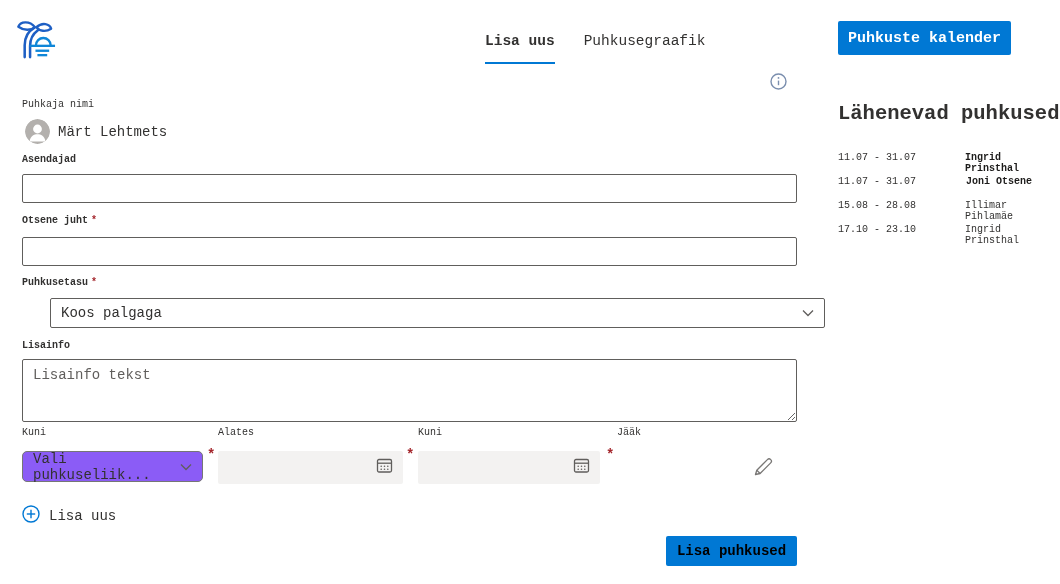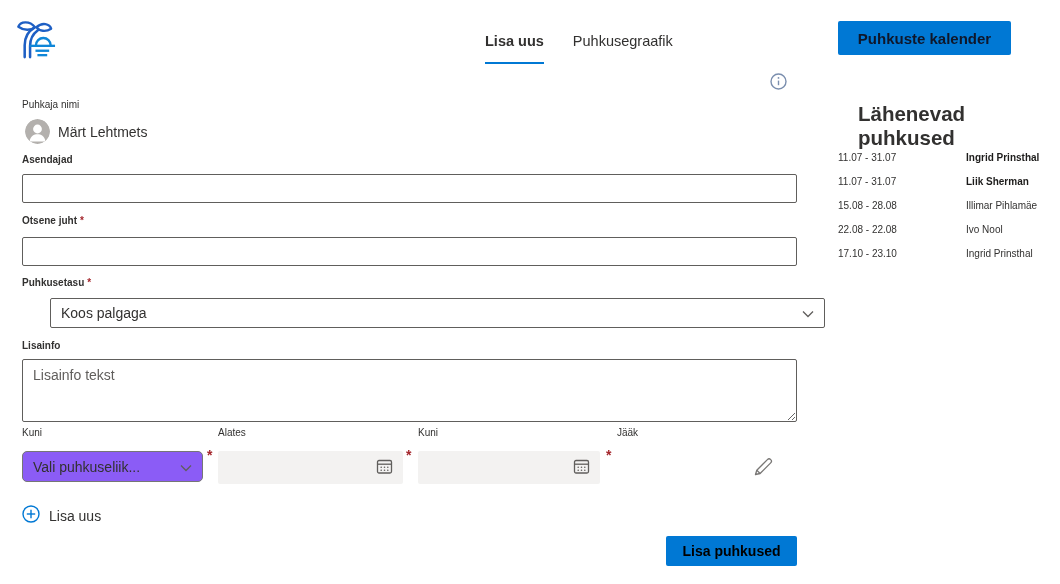--- a/index.html
+++ b/index.html
@@ -1,39 +1,39 @@
 <!DOCTYPE html>
 <html><head>
 <meta charset="utf-8">
 <style>
   * { margin:0; padding:0; box-sizing:border-box; }
   html,body { background:#fff; }
   .page {
     position:relative; width:1060px; height:584px; background:#ffffff;
-    font-family:Liberation Sans, sans-serif;
+    font-family:Liberation Mono, monospace;
     color:#323130; font-size:14px; overflow:hidden;
   }
   .abs { position:absolute; }
 
   
   .logo { left:10px; top:15px; width:47px; height:47px; }
   .tabs { left:485px; top:33px; display:flex; gap:29px; }
   .tab { font-size:14.5px; color:#323130; padding-bottom:13px; cursor:pointer; white-space:nowrap; }
   .tab.active { font-weight:700; border-bottom:2.5px solid #0078d4; }
   .info-icon { left:770px; top:73px; width:17px; height:17px; cursor:pointer; }
 
   
   .cal-btn {
     left:838px; top:21px; width:173px; height:34px;
-    background:#0078d4; color:#0f172a; font-weight:700; font-size:15px;
+    background:#0078d4; color:#ffffff; font-weight:700; font-size:15px;
     border:none; border-radius:2px; cursor:pointer;
     display:flex; align-items:center; justify-content:center;
     font-family:inherit;
   }
-  .side-title { left:838px; top:102px; font-size:20.5px; font-weight:700; color:#323130;margin-left:20px; }
+  .side-title { left:838px; top:102px; font-size:20.5px; font-weight:700; color:#323130; }
   .side-list { left:838px; top:152px; display:flex; flex-direction:column; }
   .side-row { display:flex; height:24px; align-items:flex-start; font-size:10px;gap:40px; }
   .side-date { width:88px; color:#323130; }
   .side-name { color:#323130; }
   .side-row.bold .side-name { font-weight:700; color:#1d1c1b; }
 
   
   .lbl { font-size:10px; color:#323130; }
   .lbl.strong { font-weight:700; }
   .req { color:#a4262c; margin-left:3px; }
@@ -104,29 +104,25 @@
   <button class="abs cal-btn">Puhkuste kalender</button>
 
   <div class="abs side-title">Lähenevad puhkused</div>
   <div class="abs side-list">
     <div class="side-row bold">
       <span class="side-date">11.07 - 31.07</span>
       <span class="side-name">Ingrid Prinsthal</span>
     </div>
     <div class="side-row bold">
       <span class="side-date">11.07 - 31.07</span>
-      <span class="side-name">Liik Sherman</span>
+      <span class="side-name">Joni Otsene</span>
     </div>
     <div class="side-row">
       <span class="side-date">15.08 - 28.08</span>
       <span class="side-name">Illimar Pihlamäe</span>
-    </div>
-    <div class="side-row">
-      <span class="side-date">22.08 - 22.08</span>
-      <span class="side-name">Ivo Nool</span>
     </div>
     <div class="side-row">
       <span class="side-date">17.10 - 23.10</span>
       <span class="side-name">Ingrid Prinsthal</span>
     </div>
   </div>
 
   <div class="abs lbl" style="left:22px; top:99px;">Puhkaja nimi</div>
 
   <div class="abs persona">

